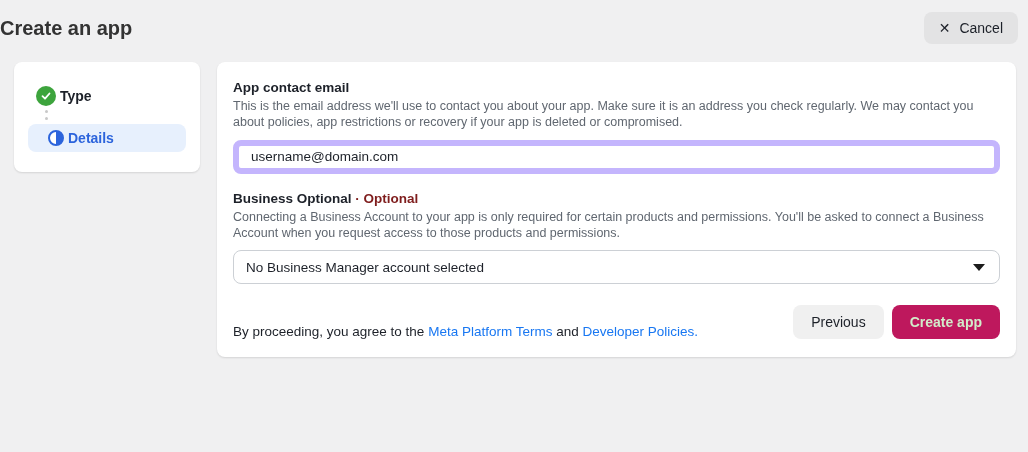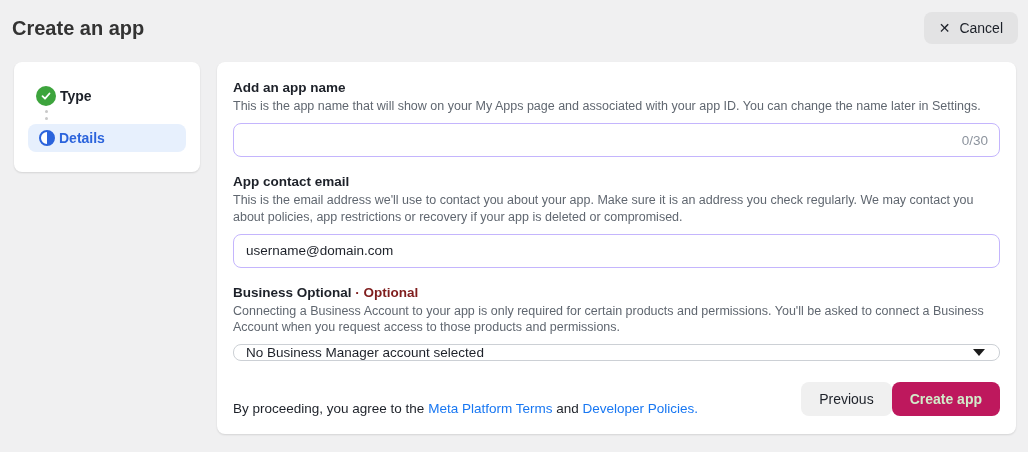--- a/index.html
+++ b/index.html
@@ -8,40 +8,40 @@
     font-family: "Liberation Sans", sans-serif;
     background: #f0f0f1;
     color: #1d2129;
   }
   
   .header {
     height: 56px;
     display: flex;
     align-items: center;
     justify-content: space-between;
-    padding: 0 10px 0 12px;
+    padding: 0 10px 0 0;
   }
   .page-title { font-size: 20px; font-weight: 700; color: #333; }
   .cancel-btn {
     display: flex; align-items: center; gap: 9px;
     background: #e3e3e4; border: none; border-radius: 8px;
     padding: 8px 15px; font-size: 14px; color: #1d2129;
     font-family: inherit; cursor: pointer;
   }
   .x-glyph { font-size: 14px; color: #1d2129; line-height: 1; }
   
   .content { display: flex; align-items: flex-start; gap: 17px; padding: 6px 12px 0 14px; }
   .card {
     background: #fff; border-radius: 8px;
     box-shadow: 0 1px 2px rgba(0,0,0,.12);
   }
   
   .stepper { width: 186px; padding: 24px 14px 20px 14px; }
   .step-row { display: flex; align-items: center; gap: 4px; padding: 0 8px; }
-  .step-row.current { background: #e7f0fd; border-radius: 8px; padding: 6px 11px; }
+  .step-row.current { background: #e7f0fd; border-radius: 8px; padding: 6px 20px; }
   .step-label { font-size: 14px; font-weight: 700; color: #1d2129; }
   .step-row.current .step-label { color: #2c64dc; }
   .check-circle {
     width: 20px; height: 20px; border-radius: 50%;
     background: #3da43d; display: flex; align-items: center; justify-content: center;
     flex: none;
   }
   .half-circle {
     width: 16px; height: 16px; border-radius: 50%;
     border: 2px solid #2c64dc; flex: none;
@@ -51,46 +51,46 @@
   .connector i { width: 3px; height: 3px; border-radius: 50%; background: #c8c8c8; }
   
   .main-card { flex: 1; padding: 18px 16px; margin-bottom: 15px; }
   .section { margin-bottom: 17px; }
   .field-label { font-size: 13.5px; font-weight: 700; color: #1d2129; margin-bottom: 3px; }
   .optional { color: #7f1d1d; font-weight: 700; }
   .field-desc { font-size: 12.5px; color: #606770; line-height: 1.3; margin-bottom: 9px; }
   .input-wrap { position: relative; }
   .text-input {
     width: 100%; height: 34px;
-    border: 1px solid #c4b5fd; border-radius: 8px;
+    border: 6px solid #c4b5fd; border-radius: 8px;
     padding: 0 48px 0 12px; font-size: 13.5px; color: #1d2129;
     font-family: inherit; background: #fff; outline: none;
   }
   .text-input.email { padding-right: 12px; }
   .char-counter {
     position: absolute; right: 12px; top: 50%; transform: translateY(-50%);
     font-size: 13.5px; color: #8d949e; pointer-events: none;
   }
   .dropdown {
-    width: 100%; height: 17px;
+    width: 100%; height: 34px;
     border: 1px solid #ccd0d5; border-radius: 8px;
     display: flex; align-items: center; justify-content: space-between;
     padding: 0 14px 0 12px; background: #fff; cursor: pointer;
   }
   .dropdown-value { font-size: 13.5px; color: #1d2129; }
   .caret-down {
     width: 0; height: 0;
     border-left: 6px solid transparent; border-right: 6px solid transparent;
     border-top: 7px solid #1c1c1c;
   }
   
   .form-footer { display: flex; align-items: flex-end; justify-content: space-between; margin-top: 21px; }
   .agreement { font-size: 13.5px; color: #1d2129; }
   .link { color: #1877f2; text-decoration: none; cursor: pointer; }
-  .footer-buttons { display: flex; }
+  .footer-buttons { display: flex; gap: 8px; }
   .btn { border: none; border-radius: 8px; height: 34px; padding: 0 18px;
          font-size: 14px; font-family: inherit; cursor: pointer; }
   .btn-previous { background: #f0f0f0; color: #1d2129; }
   .btn-create { background: #be185d; color: #d2ecca; font-weight: 700; cursor: default; }
 </style>
 </head>
 <body>
 
 <div class="header">
   <div class="page-title">Create an app</div>
@@ -116,28 +116,20 @@
         <i></i>
       </div>
     <div class="step-row current">
       <span class="half-circle"></span>
       <span class="step-label">Details</span>
     </div>
   </div>
 
   <div class="card main-card">
 
-    <div class="section">
-      <div class="field-label">Add an app name</div>
-      <div class="field-desc">This is the app name that will show on your My Apps page and associated with your app ID. You can change the name later in Settings.</div>
-      <div class="input-wrap">
-        <input class="text-input" type="text" value="" style="">
-        <span class="char-counter">0/30</span>
-      </div>
-    </div>
 
     <div class="section">
       <div class="field-label">App contact email</div>
       <div class="field-desc">This is the email address we'll use to contact you about your app. Make sure it is an address you check regularly. We may contact you about policies, app restrictions or recovery if your app is deleted or compromised.</div>
       <div class="input-wrap">
         <input class="text-input email" type="text" value="username@domain.com" style="">
       </div>
     </div>
 
     <div class="section">

